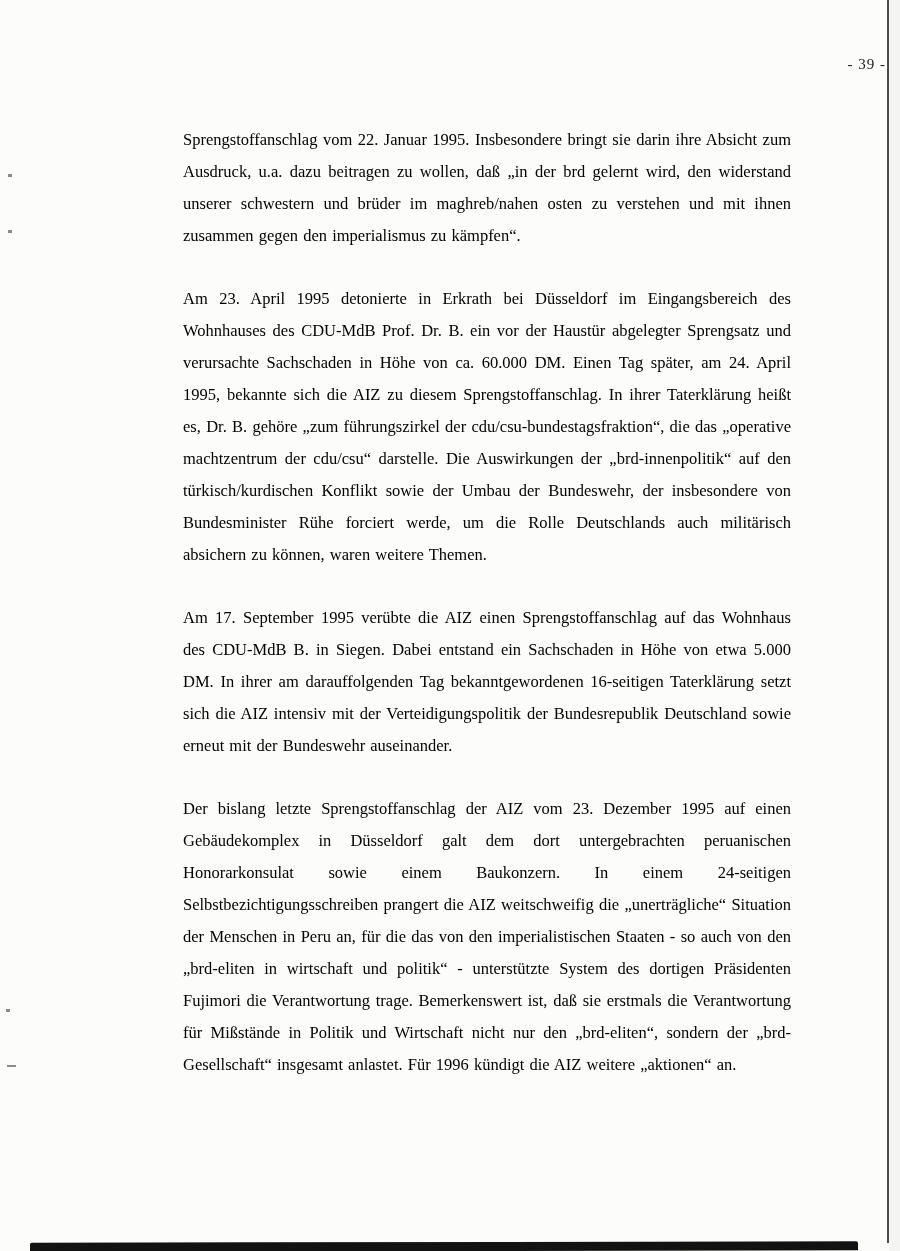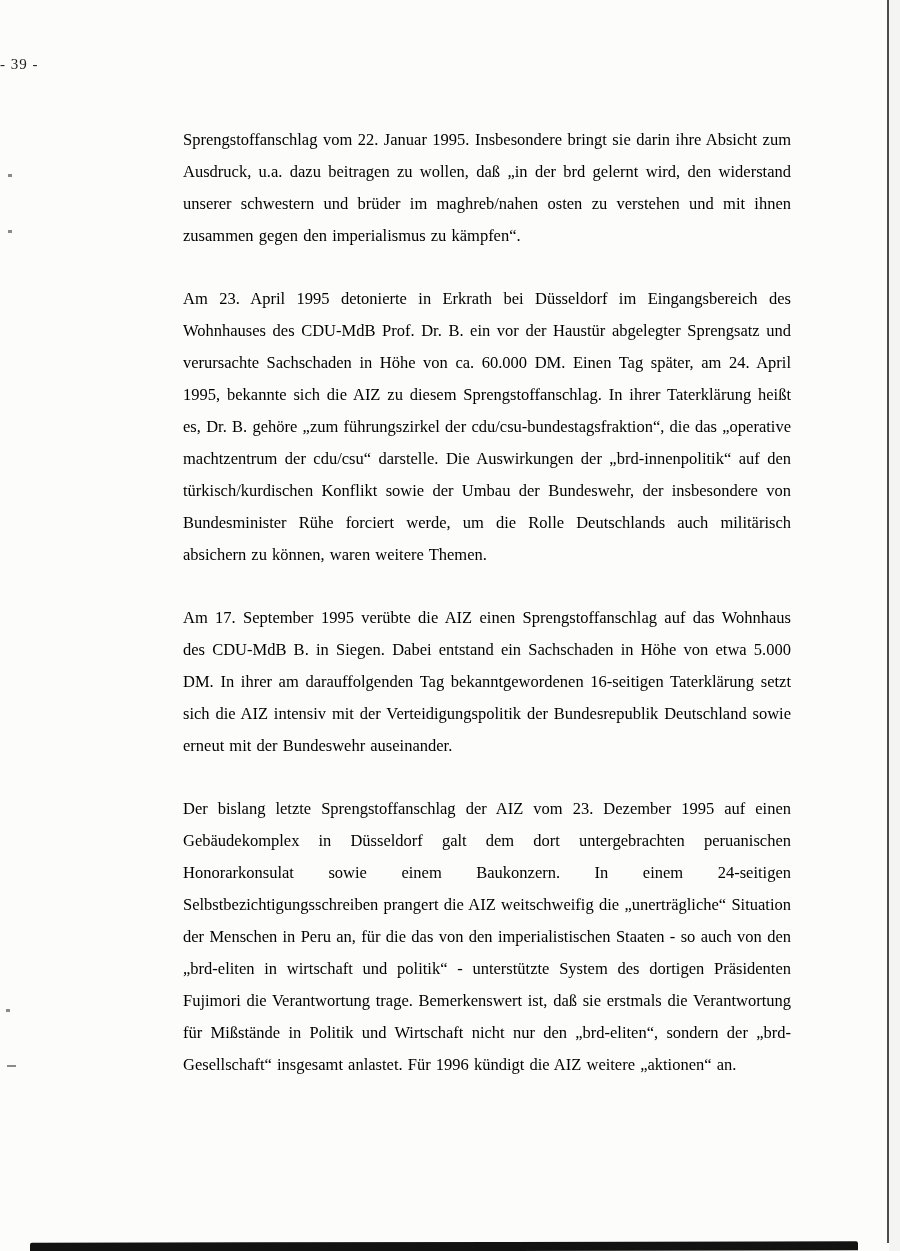--- a/index.html
+++ b/index.html
@@ -16,21 +16,21 @@
   }
   .page {
     position: absolute;
     inset: 0;
   }
   .page-number {
     position: absolute;
     top: 56px;
     left: 0;
     width: 886px;
-    text-align: left;
+    text-align: right;
     font-size: 15px;
     letter-spacing: 1px;
     color: #1c1c1c;
     font-family: Liberation Serif, serif;
   }
   .content {
     position: absolute;
     top: 124px;
     left: 183px;
     width: 608px;

